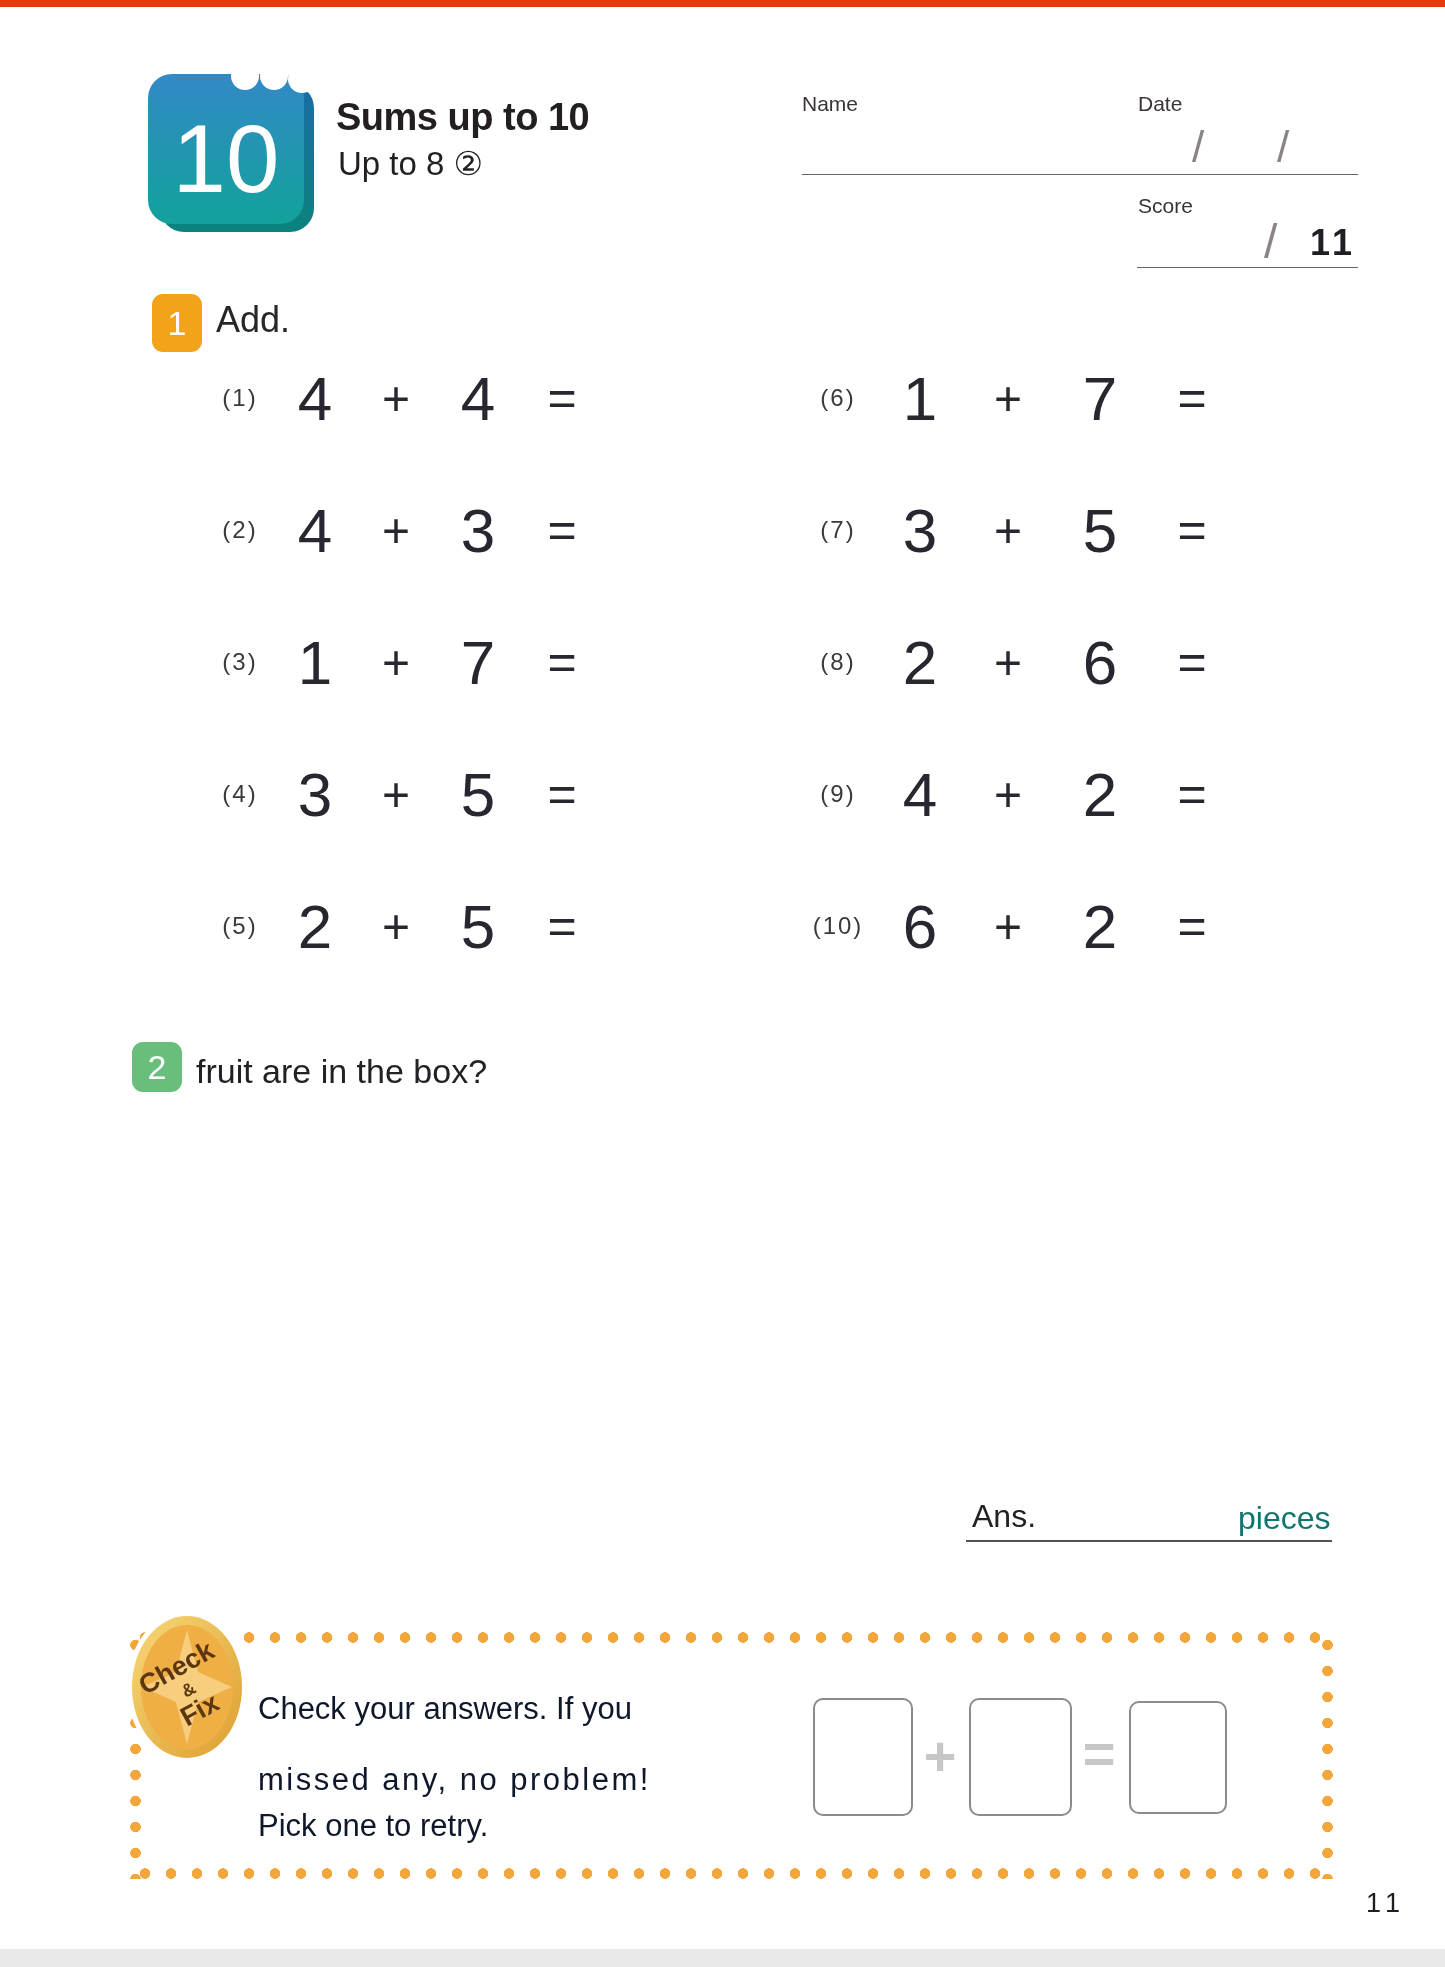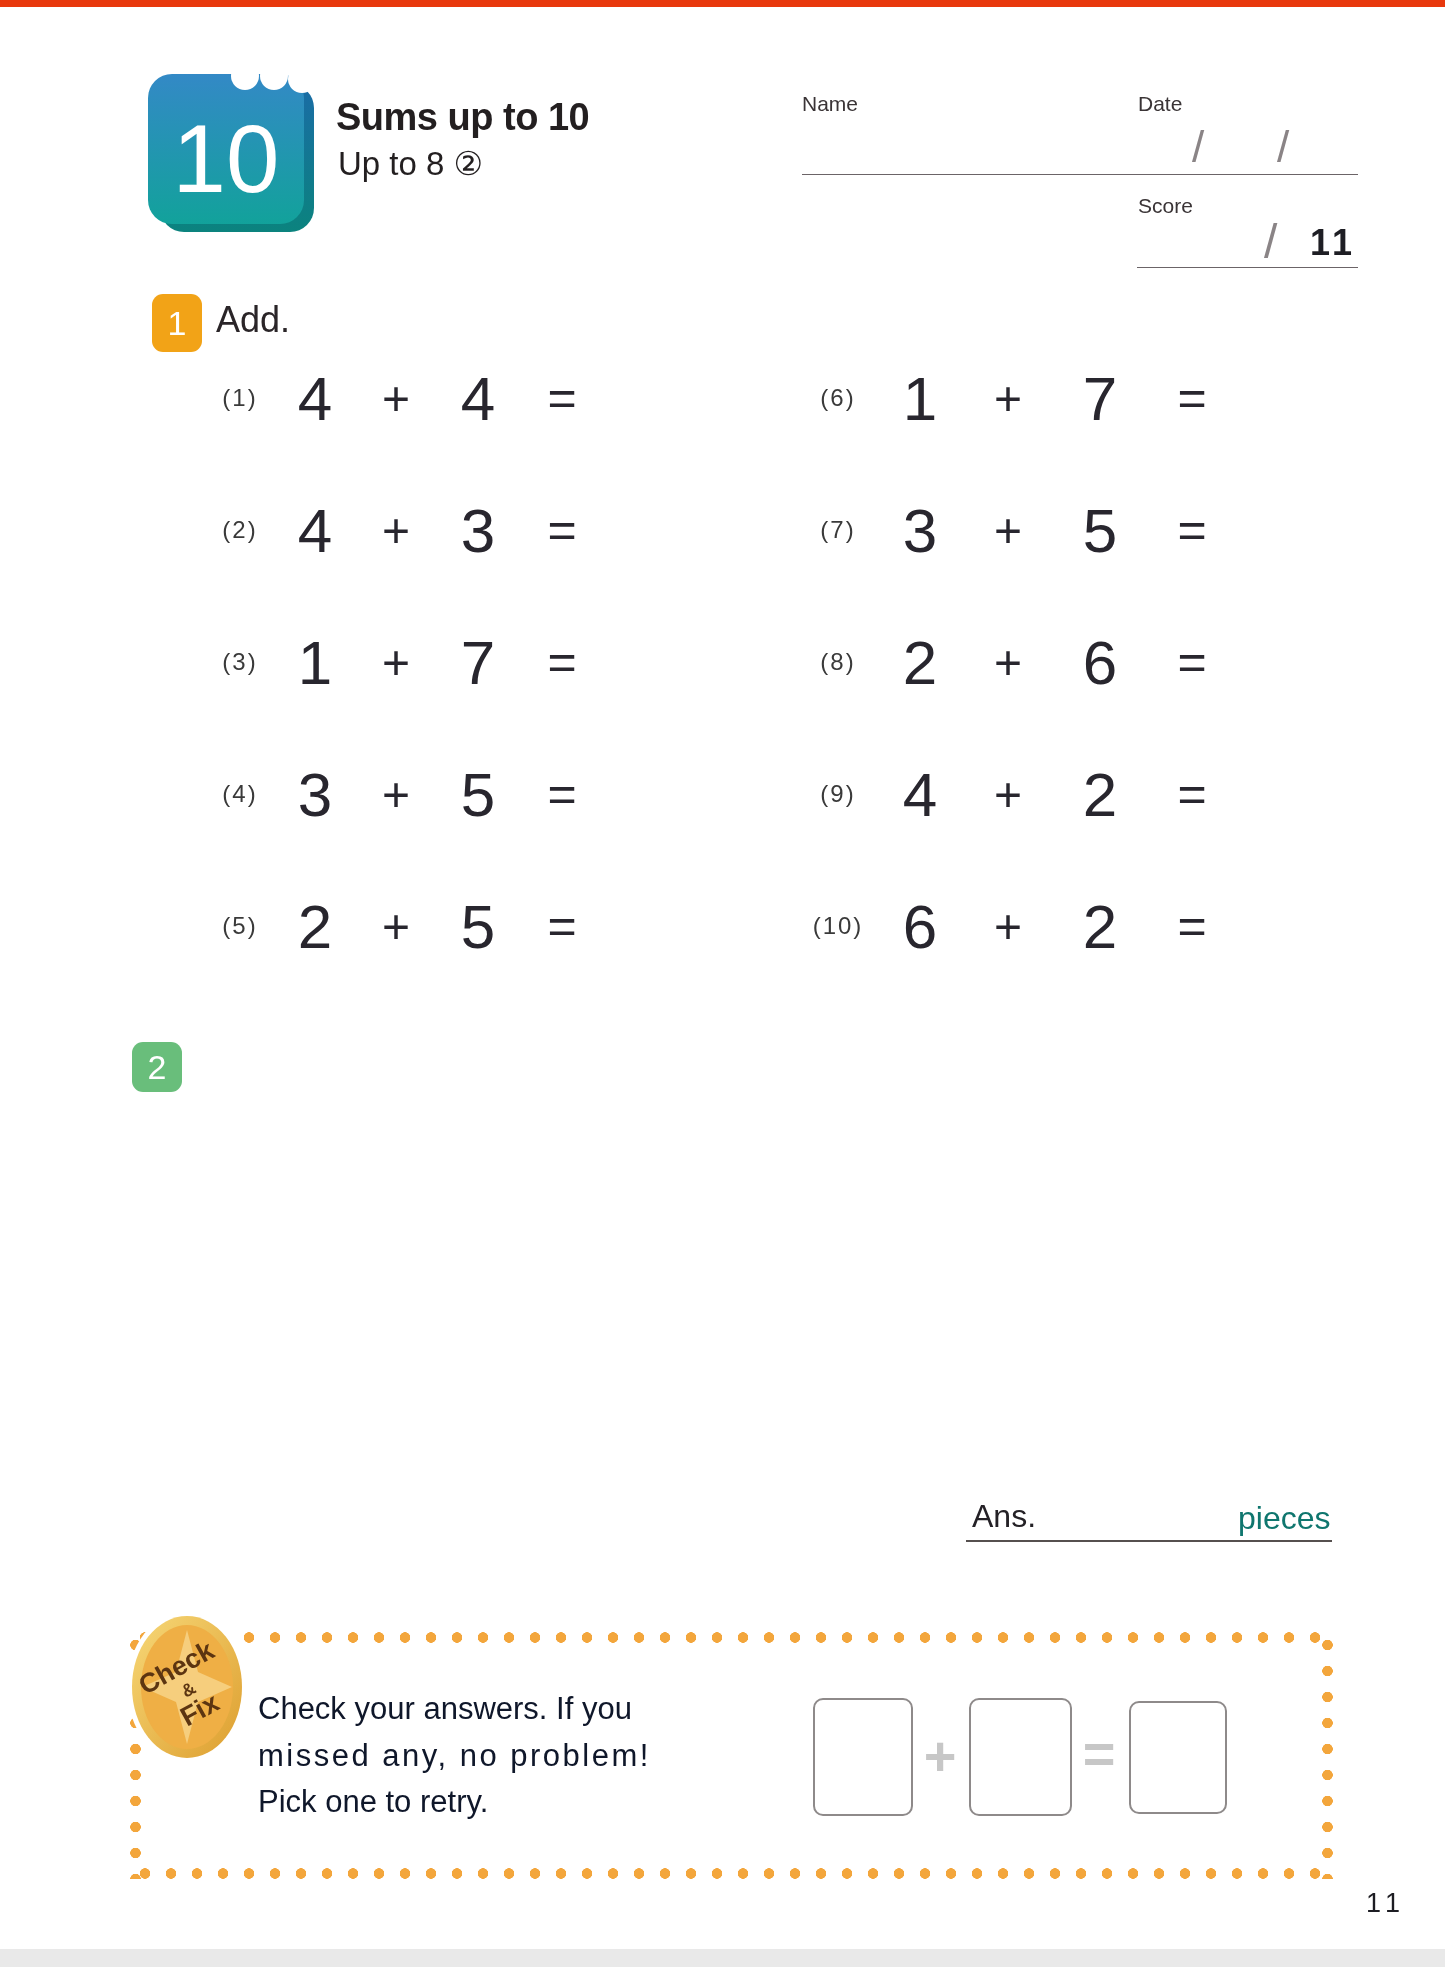--- a/index.html
+++ b/index.html
@@ -44,21 +44,21 @@
   .ans-label{left:972px;top:1498px;font-size:32px;color:#242126;}
   .ans-unit{left:1238px;top:1500px;font-size:32px;color:#0f766e;}
   .ans-blank{left:1050px;top:1490px;width:180px;height:48px;}
 
   
   .dots-h{height:11px;background-image:radial-gradient(circle closest-side,#f3a63c 92%,transparent 100%);
     background-size:26px 11px;background-repeat:repeat-x;}
   .dots-v{width:11px;background-image:radial-gradient(circle closest-side,#f3a63c 92%,transparent 100%);
     background-size:11px 26px;background-repeat:repeat-y;}
   .cf-text{left:258px;top:1686px;font-size:31px;line-height:1.5;color:#0f172a;}
-  .cf-line2{letter-spacing:2.5px;}
+  .cf-line2{letter-spacing:2.5px;margin-top:24px;}
   .retry-box{background:#fff;border:2.5px solid #8e8a8a;border-radius:10px;}
   .retry-op{display:flex;align-items:center;justify-content:center;
     font-size:56px;font-weight:bold;color:#c7c7c7;}
 
   .page-num{left:1366px;top:1888px;font-size:27px;letter-spacing:6px;color:#1d1d23;}
 </style>
 </head>
 <body>
 
 <div class="page">
@@ -178,20 +178,21 @@
     <span class="opr">+</span>
     <span class="opd">2</span>
     <span class="eqs">=</span>
     <span></span>
   </div>
 
   <div class="abs sec-badge sec2-badge">
     <span>2</span>
   </div>
   <div class="abs wp-text">
+    <div>fruit are in the box?</div>
   </div>
 
   <div class="abs ans-label">Ans.</div>
   <div class="abs ans-blank"></div>
   <div class="abs ans-unit">pieces</div>
   <div class="abs ans-line"></div>
 
   <div class="abs dots-h" style="left:132px;top:1632px;width:1200px;"></div>
   <div class="abs dots-h" style="left:132px;top:1868px;width:1200px;"></div>
   <div class="abs dots-v" style="left:130px;top:1632px;height:247px;"></div>

